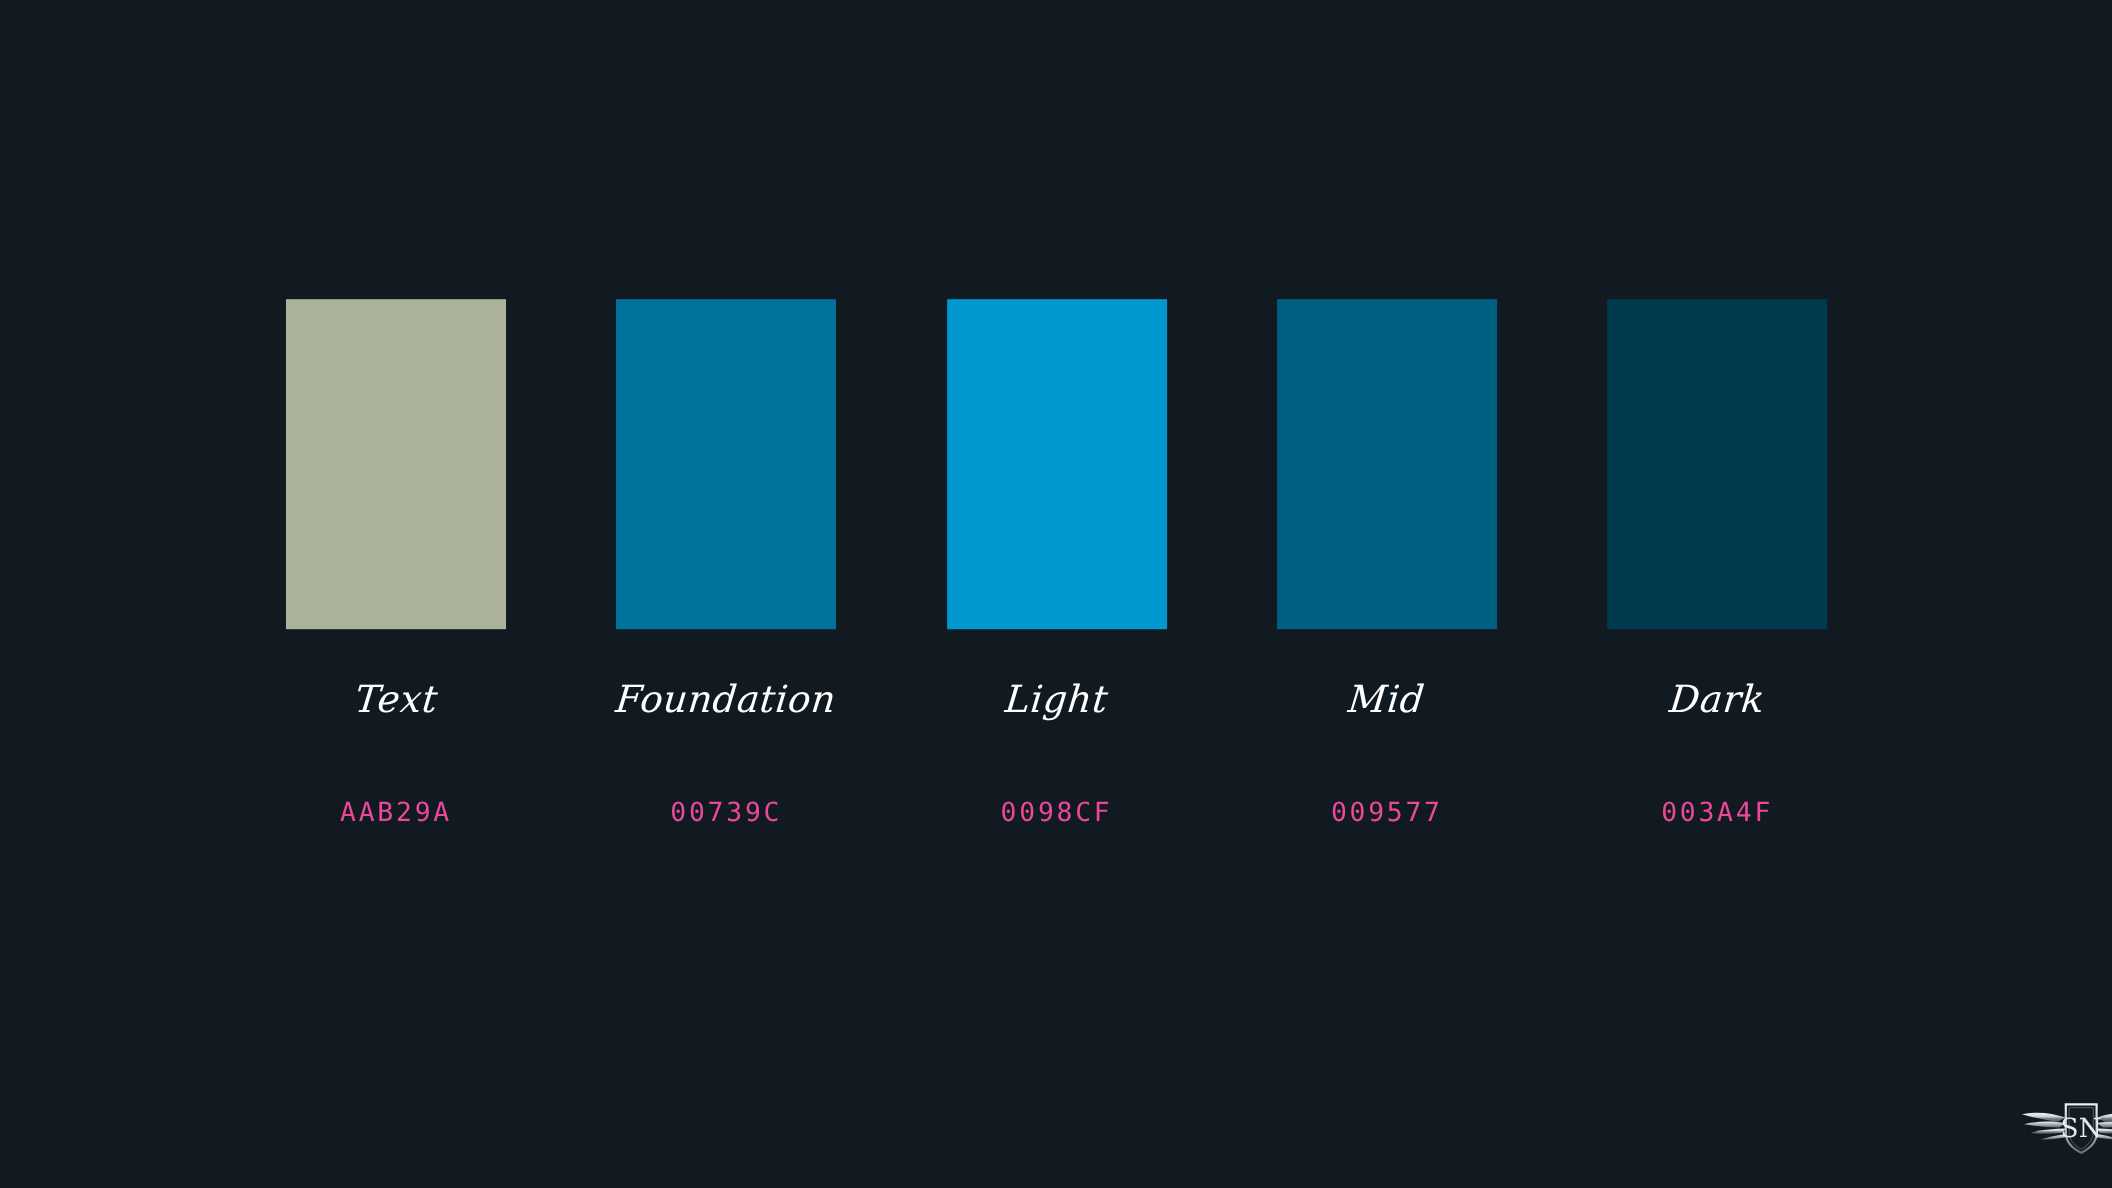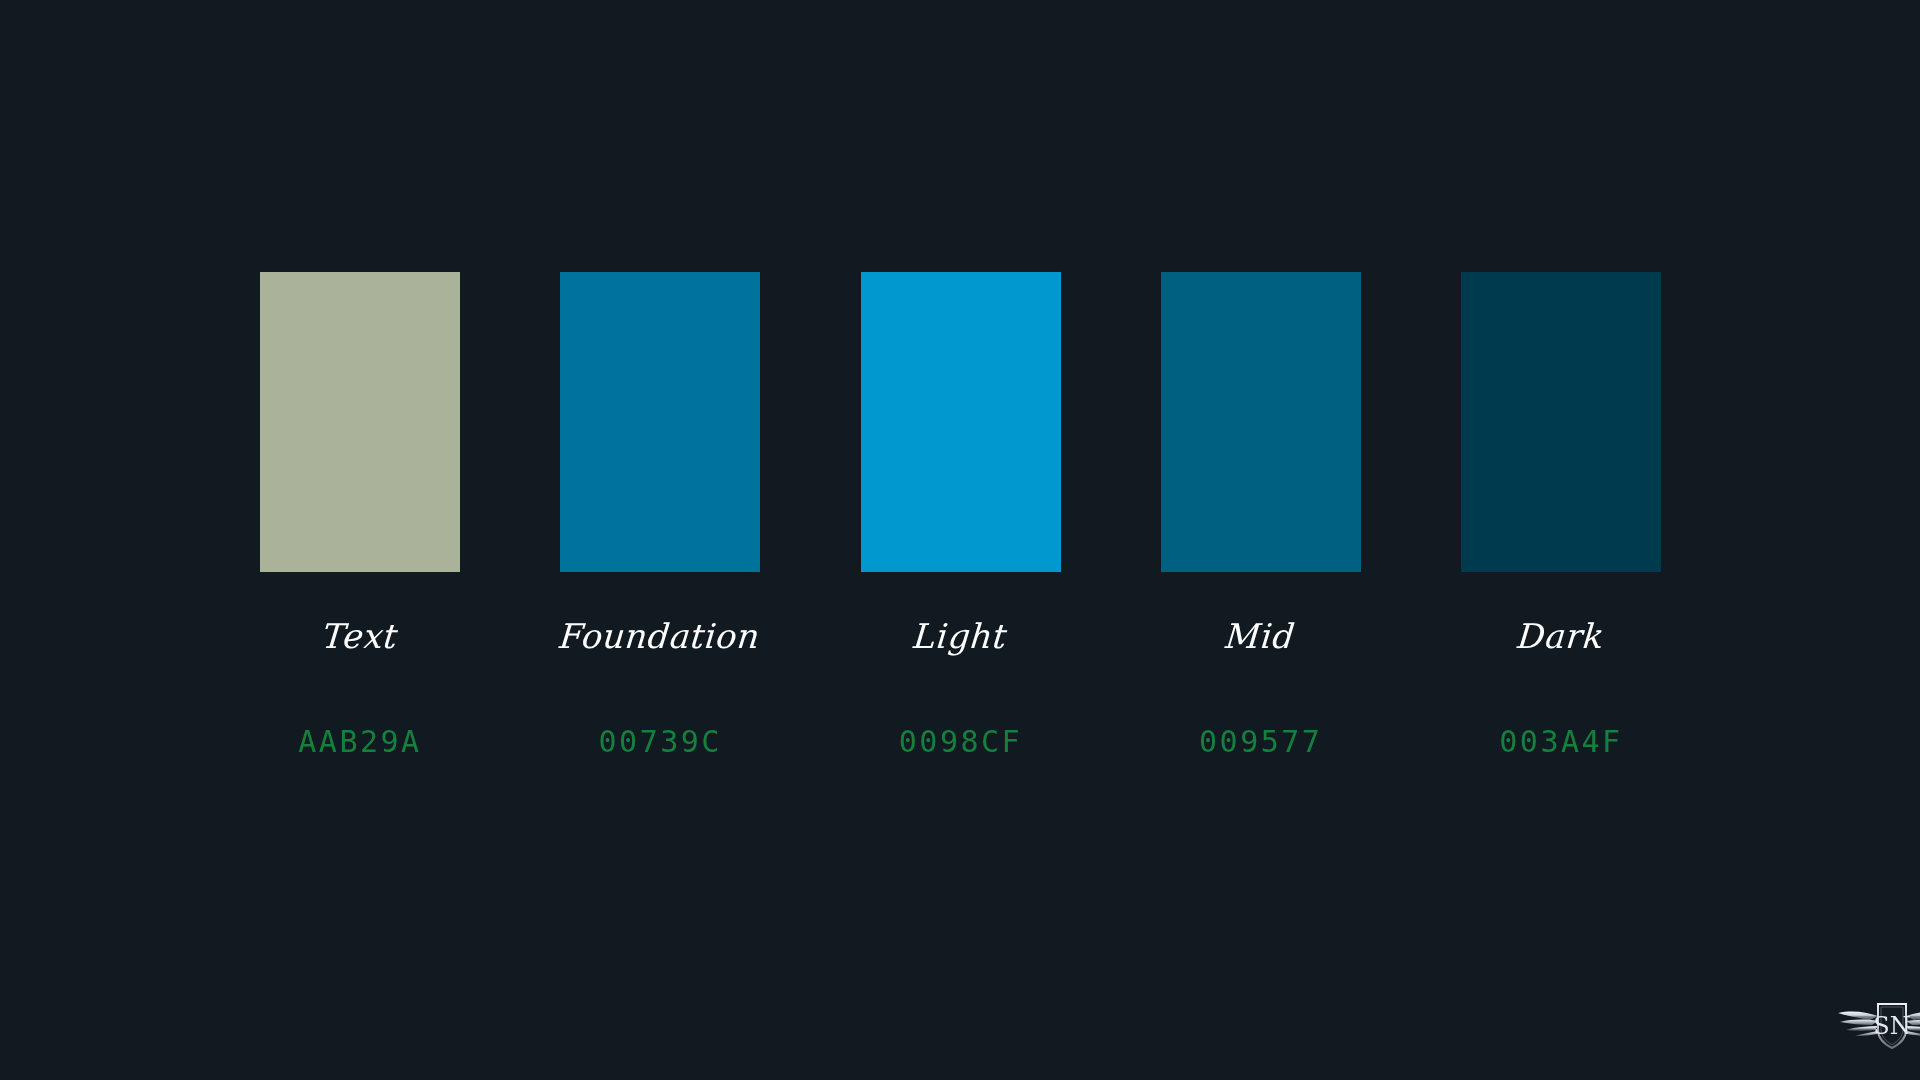--- a/index.html
+++ b/index.html
@@ -55,23 +55,23 @@
     font-weight: 400;
     font-size: 34px;
     letter-spacing: 0.5px;
     white-space: nowrap;
     text-align: center;
     transform: skewX(-6deg);
   }
 
   .swatch-hex {
     margin-top: 60px;
-    color: #15803d;
+    color: #ec4899;
     font-family: "DejaVu Sans Mono", monospace;
-    font-size: 30px;
+    font-size: 24px;
     letter-spacing: 2.5px;
     white-space: nowrap;
     text-align: center;
   }
 
   
   .brand-logo {
     position: absolute;
     left: 1832px;
     top: 996px;

